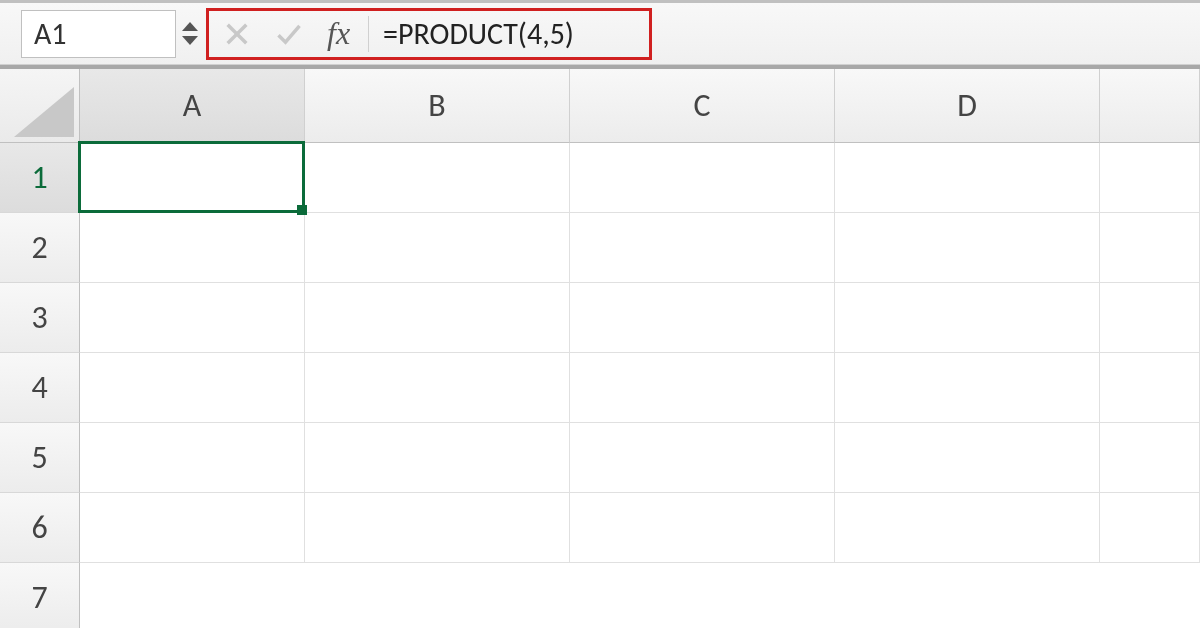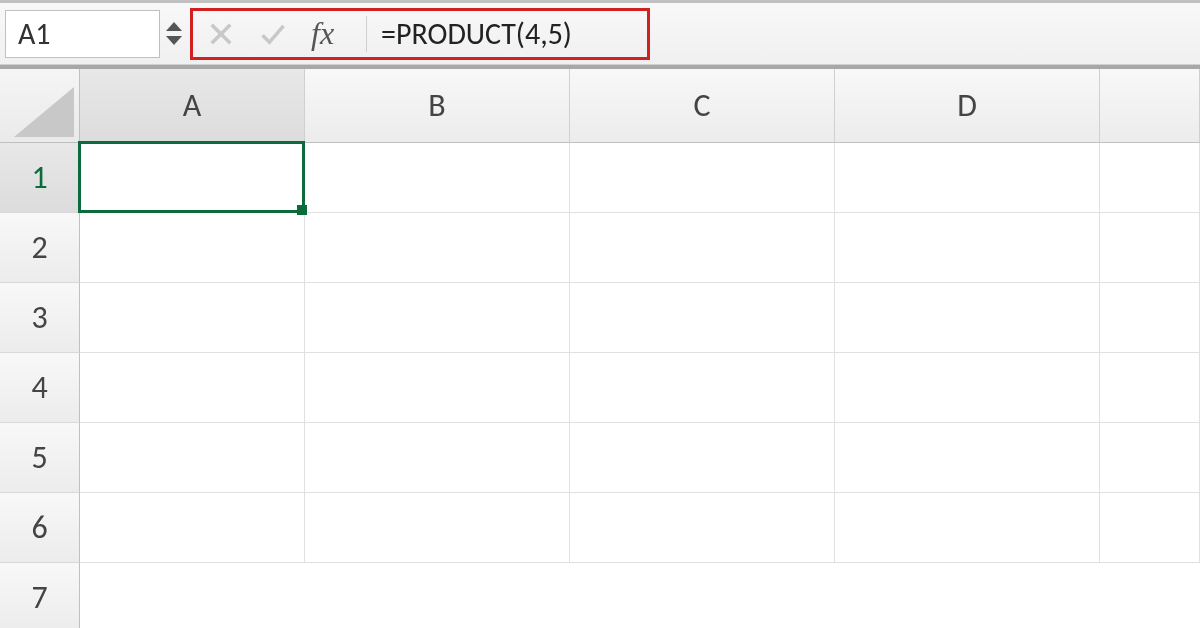--- a/index.html
+++ b/index.html
@@ -14,21 +14,21 @@
       height: 628px;
       overflow: hidden;
     }
     .formula-bar-container {
       display: flex;
       align-items: center;
       height: 65px;
       border-top: 3px solid #c0c0c0;
       border-bottom: 1px solid #d0d0d0;
       background: linear-gradient(to bottom, #f8f8f8, #f0f0f0);
-      padding: 0 5px;
+      padding: 0 21px;
     }
     .name-box {
       width: 155px;
       height: 48px;
       background: #fff;
       border: 1px solid #c0c0c0;
       display: flex;
       align-items: center;
       padding-left: 12px;
       font-size: 30px;
@@ -74,21 +74,21 @@
     }
     .cancel-icon svg, .confirm-icon svg {
       width: 100%;
       height: 100%;
     }
     .fx-label {
       font-family: 'Times New Roman', serif;
       font-style: italic;
       font-size: 32px;
       color: #555;
-      margin-right: 26px;
+      margin-right: 12px;
       padding-right: 6px;
       cursor: pointer;
     }
     .fx-divider {
       width: 1px;
       height: 36px;
       background: #d0d0d0;
       margin-right: 14px;
     }
     .formula-input {

